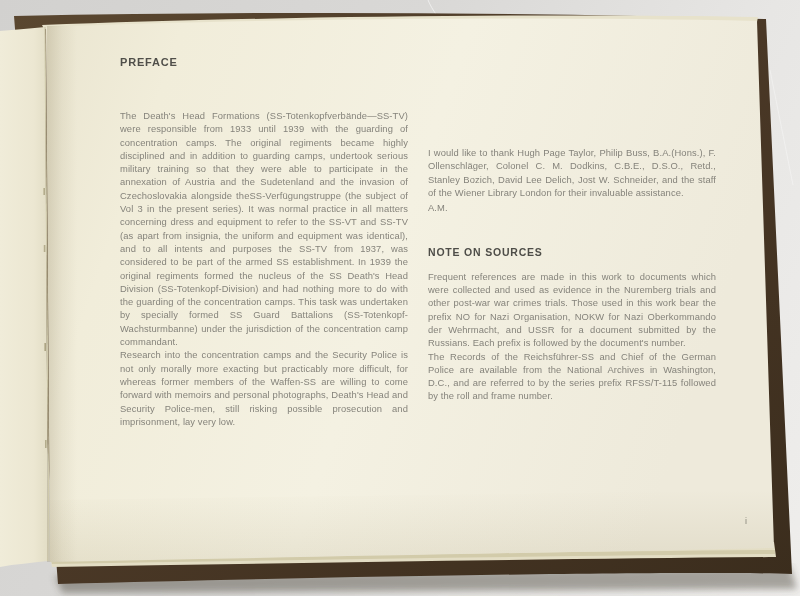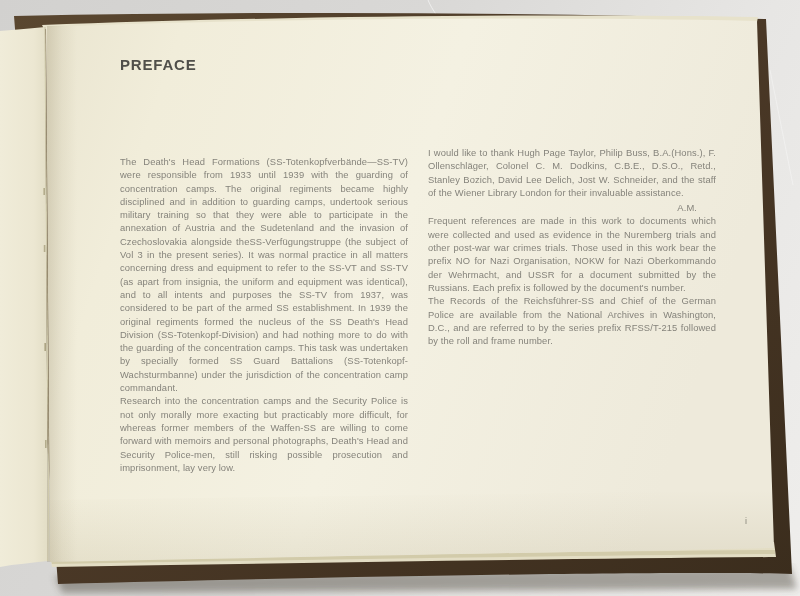--- a/index.html
+++ b/index.html
@@ -9,33 +9,33 @@
     background: #e2e1df;
   }
   .scene {
     position: relative; width: 800px; height: 596px;
     background: linear-gradient(115deg, #d2d1cf 0%, #d9d8d6 40%, #e7e6e4 72%, #efeeec 100%);
   }
   .book-svg { position: absolute; left: 0; top: 0; width: 800px; height: 596px; }
 
   .preface-heading {
     position: absolute; left: 120px; top: 56px;
-    font-size: 15px; font-weight: bold; letter-spacing: 0.8px;
+    font-size: 11px; font-weight: bold; letter-spacing: 0.8px;
     color: #504f4a;
   }
   .col {
     position: absolute; width: 288px;
     font-size: 9.4px; line-height: 13.3px;
     text-align: justify; color: #85837b;
     letter-spacing: 0.1px;
   }
   .col p { margin: 0; }
-  .col-left  { left: 120px; top: 109px; margin-top: 46px; }
+  .col-left  { left: 120px; top: 109px; }
   .col-right { left: 428px; top: 115px; margin-top: 31px; }
-  .signature { text-align: right; padding-right: 19px; margin-top: 2px !important; }
+  .signature { padding-right: 19px; margin-top: 2px !important; }
   .sources-heading {
     margin: 32px 0 10px 0;
     font-size: 10.5px; font-weight: bold; letter-spacing: 0.8px;
     color: #4e4d48;
   }
   .page-mark {
     position: absolute; left: 745px; top: 516px;
     font-size: 9px; color: #8a877b;
   }
 </style>
@@ -106,19 +106,20 @@
   <div class="preface-heading">PREFACE</div>
 
   <div class="col col-left">
     <p>The Death's Head Formations (SS-Totenkopfverbände—SS-TV) were responsible from 1933 until 1939 with the guarding of concentration camps. The original regiments became highly disciplined and in addition to guarding camps, undertook serious military training so that they were able to participate in the annexation of Austria and the Sudetenland and the invasion of Czechoslovakia alongside theSS-Verfügungstruppe (the subject of Vol 3 in the present series). It was normal practice in all matters concerning dress and equipment to refer to the SS-VT and SS-TV (as apart from insignia, the uniform and equipment was identical), and to all intents and purposes the SS-TV from 1937, was considered to be part of the armed SS establishment. In 1939 the original regiments formed the nucleus of the SS Death's Head Division (SS-Totenkopf-Division) and had nothing more to do with the guarding of the concentration camps. This task was undertaken by specially formed SS Guard Battalions (SS-Totenkopf-Wachsturmbanne) under the jurisdiction of the concentration camp commandant.</p>
     <p>Research into the concentration camps and the Security Police is not only morally more exacting but practicably more difficult, for whereas former members of the Waffen-SS are willing to come forward with memoirs and personal photographs, Death's Head and Security Police-men, still risking possible prosecution and imprisonment, lay very low.</p>
   </div>
 
   <div class="col col-right">
     <p>I would like to thank Hugh Page Taylor, Philip Buss, B.A.(Hons.), F. Ollenschläger, Colonel C. M. Dodkins, C.B.E., D.S.O., Retd., Stanley Bozich, David Lee Delich, Jost W. Schneider, and the staff of the Wiener Library London for their invaluable assistance.</p>
     <p class="signature">A.M.</p>
+    <div class="sources-heading">NOTE ON SOURCES</div>
     <p>Frequent references are made in this work to documents which were collected and used as evidence in the Nuremberg trials and other post-war war crimes trials. Those used in this work bear the prefix NO for Nazi Organisation, NOKW for Nazi Oberkommando der Wehrmacht, and USSR for a document submitted by the Russians. Each prefix is followed by the document's number.</p>
-    <p>The Records of the Reichsführer-SS and Chief of the German Police are available from the National Archives in Washington, D.C., and are referred to by the series prefix RFSS/T-215 followed by the roll and frame number.</p>
+    <p>The Records of the Reichsführer-SS and Chief of the German Police are available from the National Archives in Washington, D.C., and are referred to by the series prefix RFSS/T-115 followed by the roll and frame number.</p>
   </div>
 
   <div class="page-mark">i</div>
 
 </div>
 
 </body></html>

